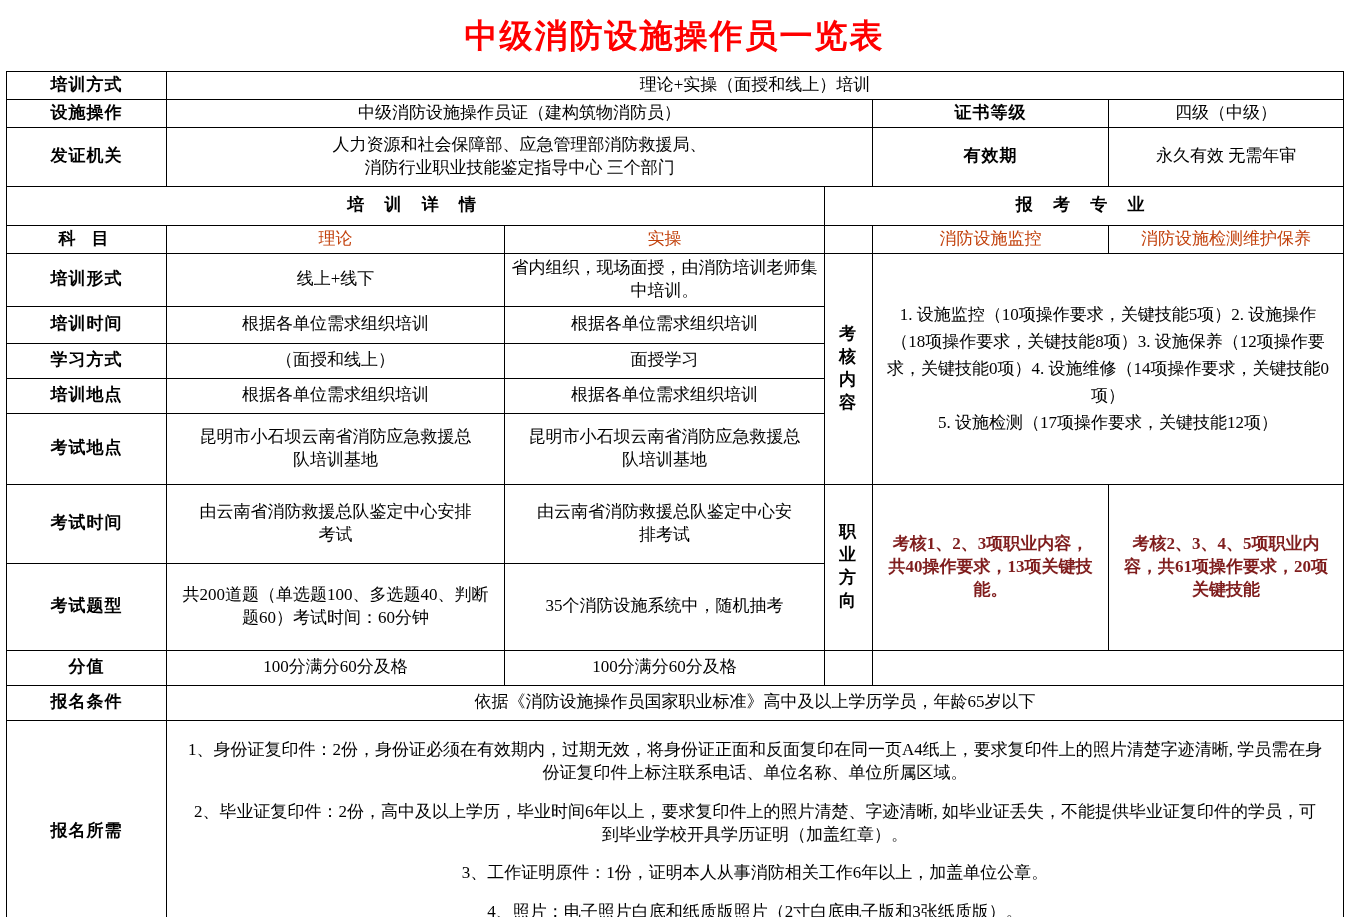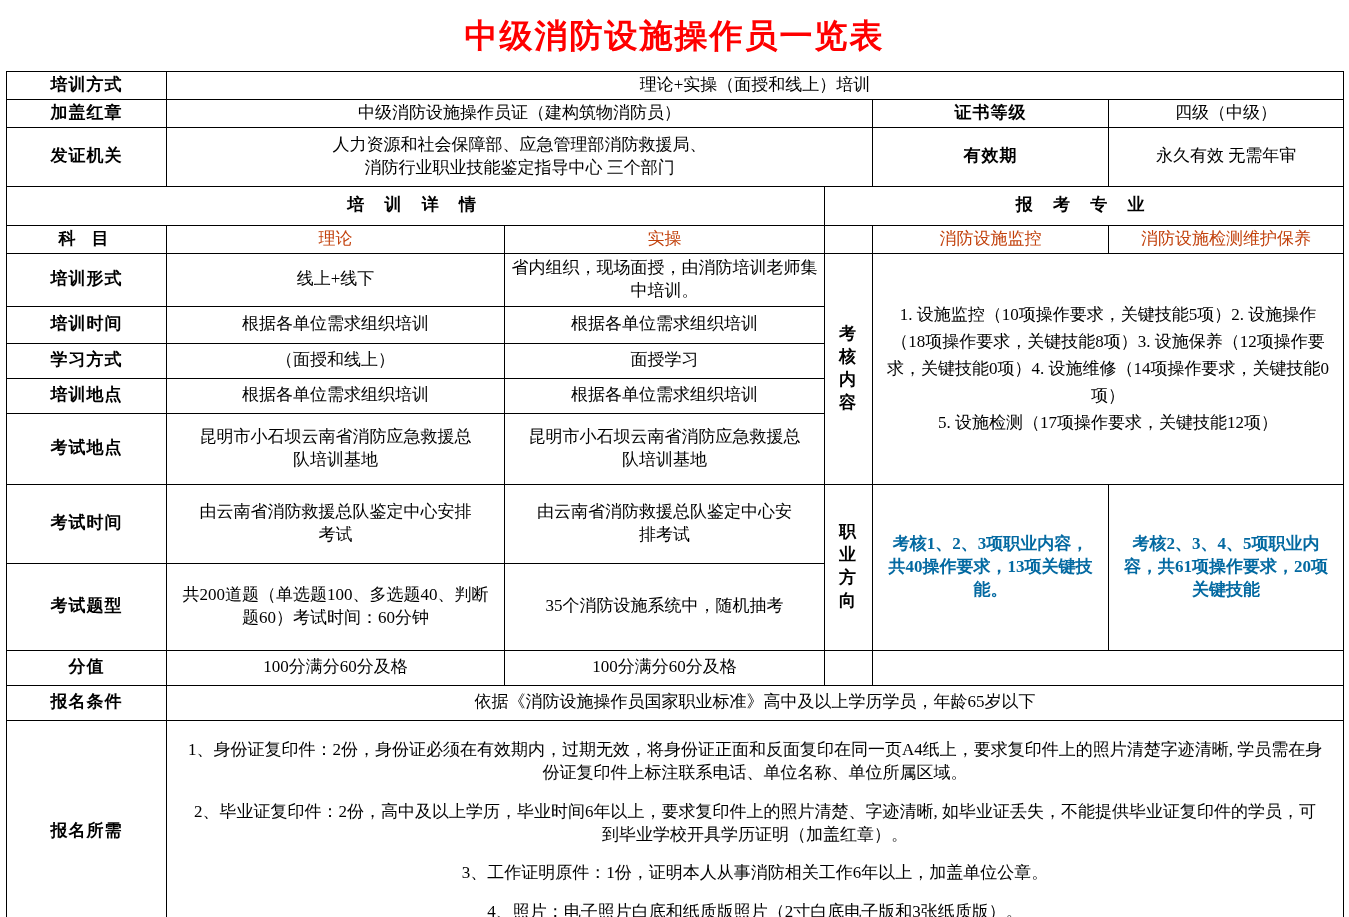--- a/index.html
+++ b/index.html
@@ -50,21 +50,21 @@
   }
   .lbl-sp {
     font-weight: bold;
     font-size: 19px;
     letter-spacing: 6px;
   }
   .red {
     color: #c2410c;
   }
   .redbold {
-    color: #0369a1;
+    color: #7f1d1d;
     font-weight: bold;
     font-size: 15.5px;
     line-height: 1.5;
   }
   .sect {
     font-weight: bold;
     font-size: 20px;
     letter-spacing: 8px;
   }
   .vert {
@@ -113,21 +113,21 @@
       <col style="width:235px">
     </colgroup>
     <tbody>
 
       <tr>
         <td class="lbl">培训方式</td>
         <td colspan="5">理论+实操（面授和线上）培训</td>
       </tr>
 
       <tr>
-        <td class="lbl">加盖红章</td>
+        <td class="lbl">设施操作</td>
         <td colspan="3">中级消防设施操作员证（建构筑物消防员）</td>
         <td class="lbl">证书等级</td>
         <td>四级（中级）</td>
       </tr>
 
       <tr>
         <td class="lbl">发证机关</td>
         <td colspan="3" style="white-space:pre-line;padding:6px 18px">人力资源和社会保障部、应急管理部消防救援局、
 消防行业职业技能鉴定指导中心 三个部门</td>
         <td class="lbl">有效期</td>

